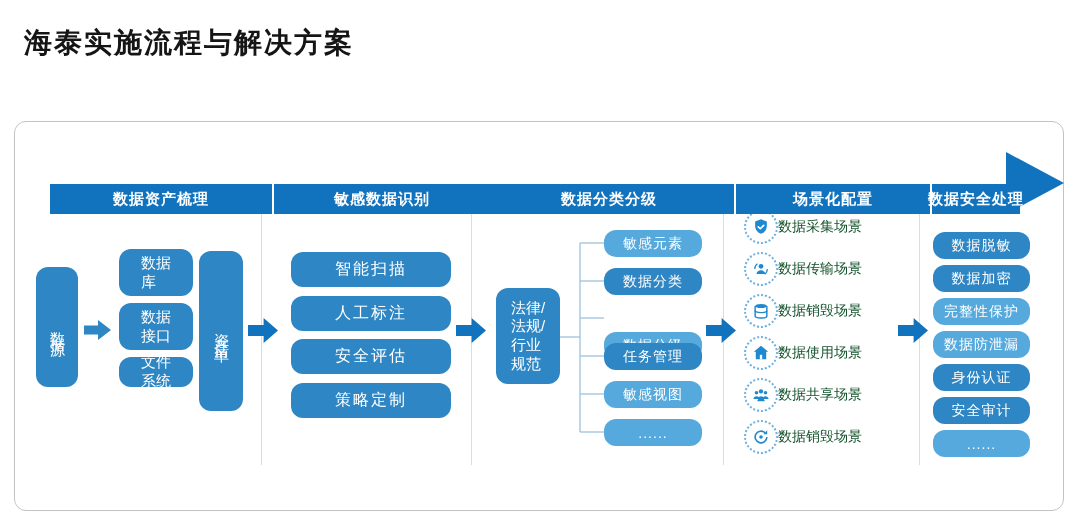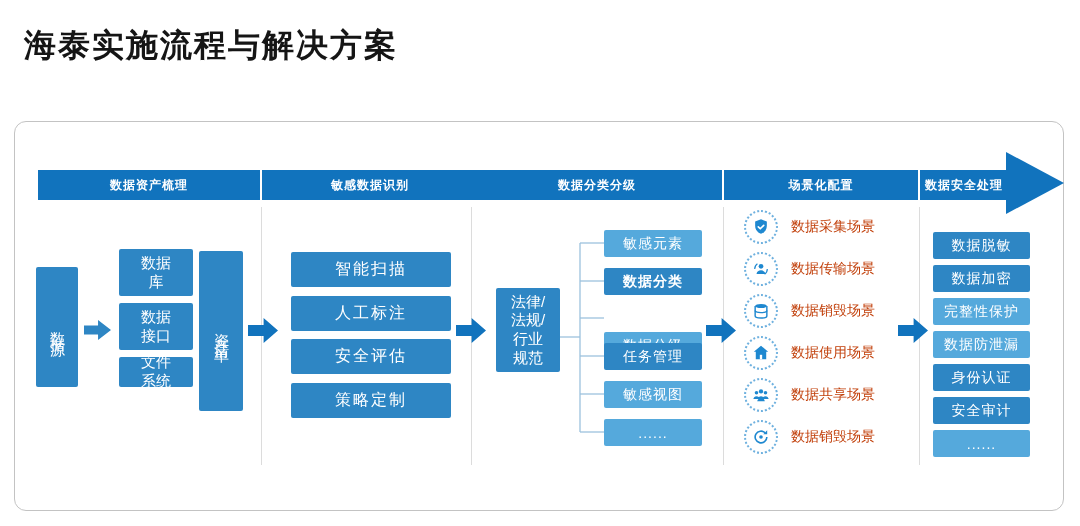--- a/index.html
+++ b/index.html
@@ -6,47 +6,48 @@
   html,body { width:1080px; height:526px; background:#fff; overflow:hidden; }
   body { position:relative; font-family:"Liberation Sans","DejaVu Sans",sans-serif; }
   :root{
     --primary:#1173BD;
     --box:#2E86C4;
     --light:#55A9DC;
     --icon:#1E88D0;
   }
   .page-title{
     position:absolute; left:24px; top:24px;
-    font-size:32px; font-weight:700; color:#151515; letter-spacing:2px;
+    font-size:28px; font-weight:700; color:#151515; letter-spacing:2px;
   }
   .canvas{
     position:absolute; left:14px; top:121px; width:1050px; height:390px;
     border:1px solid #c3c3c3; border-radius:12px; background:#fff;
   }
   
   .band-seg{
-    position:absolute; top:170px; height:30px;
+    position:absolute; top:184px; height:30px;
     background:var(--primary);
     display:flex; align-items:center; justify-content:center;
-    color:#fff; font-size:12px; font-weight:700; letter-spacing:1px; white-space:nowrap;
+    color:#fff; font-size:15px; font-weight:700; letter-spacing:1px; white-space:nowrap;
     z-index:3;
+    margin-left:12px;
   }
   .band-arrowhead{
     position:absolute; left:1006px; top:152px; width:0; height:0;
     border-top:31px solid transparent; border-bottom:31px solid transparent;
     border-left:58px solid var(--primary); z-index:2;
   }
   .vdiv{
     position:absolute; top:207px; height:258px; width:1px; background:#dcdcdc;
   }
   
   .box{
     position:absolute; background:var(--box); color:#fff;
     display:flex; align-items:center; justify-content:center;
-    border-radius:2px; text-align:center; font-size:15px;
+    border-radius:12px; font-size:15px;
   }
   .t-dark{ background:var(--box); }
   .t-light{ background:var(--light); }
   .vtext{ writing-mode:vertical-lr; text-orientation:upright; letter-spacing:5px; }
   .pre{ white-space:pre-line; line-height:1.25; }
   .flow-arrow{
     position:absolute; background:var(--primary);
     clip-path:polygon(0 28%,52% 28%,52% 0,100% 50%,52% 100%,52% 72%,0 72%);
   }
   
@@ -55,21 +56,21 @@
   
   .scene-row{
     position:absolute; left:744px; height:34px;
     display:flex; align-items:center;
   }
   .scene-icon{
     width:34px; height:34px; border-radius:50%;
     border:2px dotted #6fb1df; background:#fff;
     display:flex; align-items:center; justify-content:center; flex:0 0 auto;
   }
-  .scene-label{ margin-left:13px; font-size:14px; color:#c2410c; white-space:nowrap; }
+  .scene-label{ font-size:14px; color:#14532d; white-space:nowrap; }
   .ic-f{ fill:var(--icon); }
   .ic-s{ fill:none; stroke:var(--icon); }
   
   .c2-box{ left:291px; width:160px; height:35px; font-size:16px; letter-spacing:2px; }
   .c3-box{ left:604px; width:98px; height:27px; font-size:14px; letter-spacing:1px; }
   .c5-box{ left:933px; width:97px; height:27px; font-size:14px; letter-spacing:1px; }
 </style>
 </head>
 <body>
 
@@ -109,36 +110,36 @@
 系统</div>
 <div class="box vtext" style="left:199px;top:251px;width:44px;height:160px;">资产清单</div>
 <div class="flow-arrow" style="left:248px;top:318px;width:30px;height:25px;"></div>
 
 <div class="box c2-box" style="top:252px;">智能扫描</div>
 <div class="box c2-box" style="top:296px;">人工标注</div>
 <div class="box c2-box" style="top:339px;">安全评估</div>
 <div class="box c2-box" style="top:383px;">策略定制</div>
 <div class="flow-arrow" style="left:456px;top:318px;width:30px;height:25px;"></div>
 
-<div class="box pre" style="left:496px;top:288px;width:64px;height:84px;">法律/
+<div class="box pre" style="left:496px;top:288px;width:64px;height:96px;">法律/
 法规/
 行业
 规范</div>
 <svg class="conn-svg" width="44" height="212">
   <path d="M0 107 H20"></path>
   <path d="M20 13 V202"></path>
   <path d="M20 13 H44"></path>
   <path d="M20 51 H44"></path>
   <path d="M20 88 H44"></path>
   <path d="M20 126 H44"></path>
   <path d="M20 164 H44"></path>
   <path d="M20 202 H44"></path>
 </svg>
 <div class="box c3-box t-light" style="top:230px;">敏感元素</div>
-<div class="box c3-box t-dark" style="top:268px;font-weight:bold;">数据分类</div>
+<div class="box c3-box t-dark" style="top:268px;">数据分类</div>
 <div class="box c3-box t-light" style="top:300px;margin-top:32px;">数据分级</div>
 <div class="box c3-box t-dark" style="top:343px;">任务管理</div>
 <div class="box c3-box t-light" style="top:381px;">敏感视图</div>
 <div class="box c3-box t-light" style="top:419px;">......</div>
 <div class="flow-arrow" style="left:706px;top:318px;width:30px;height:25px;"></div>
 
 <div class="scene-row" style="top:210px;">
   <div class="scene-icon">
     <svg viewBox="0 0 20 20" width="18" height="18">
         <path class="ic-f" d="M10 1.5 16.5 4v4.5c0 4.3-2.8 7.8-6.5 9-3.7-1.2-6.5-4.7-6.5-9V4Z"></path>

